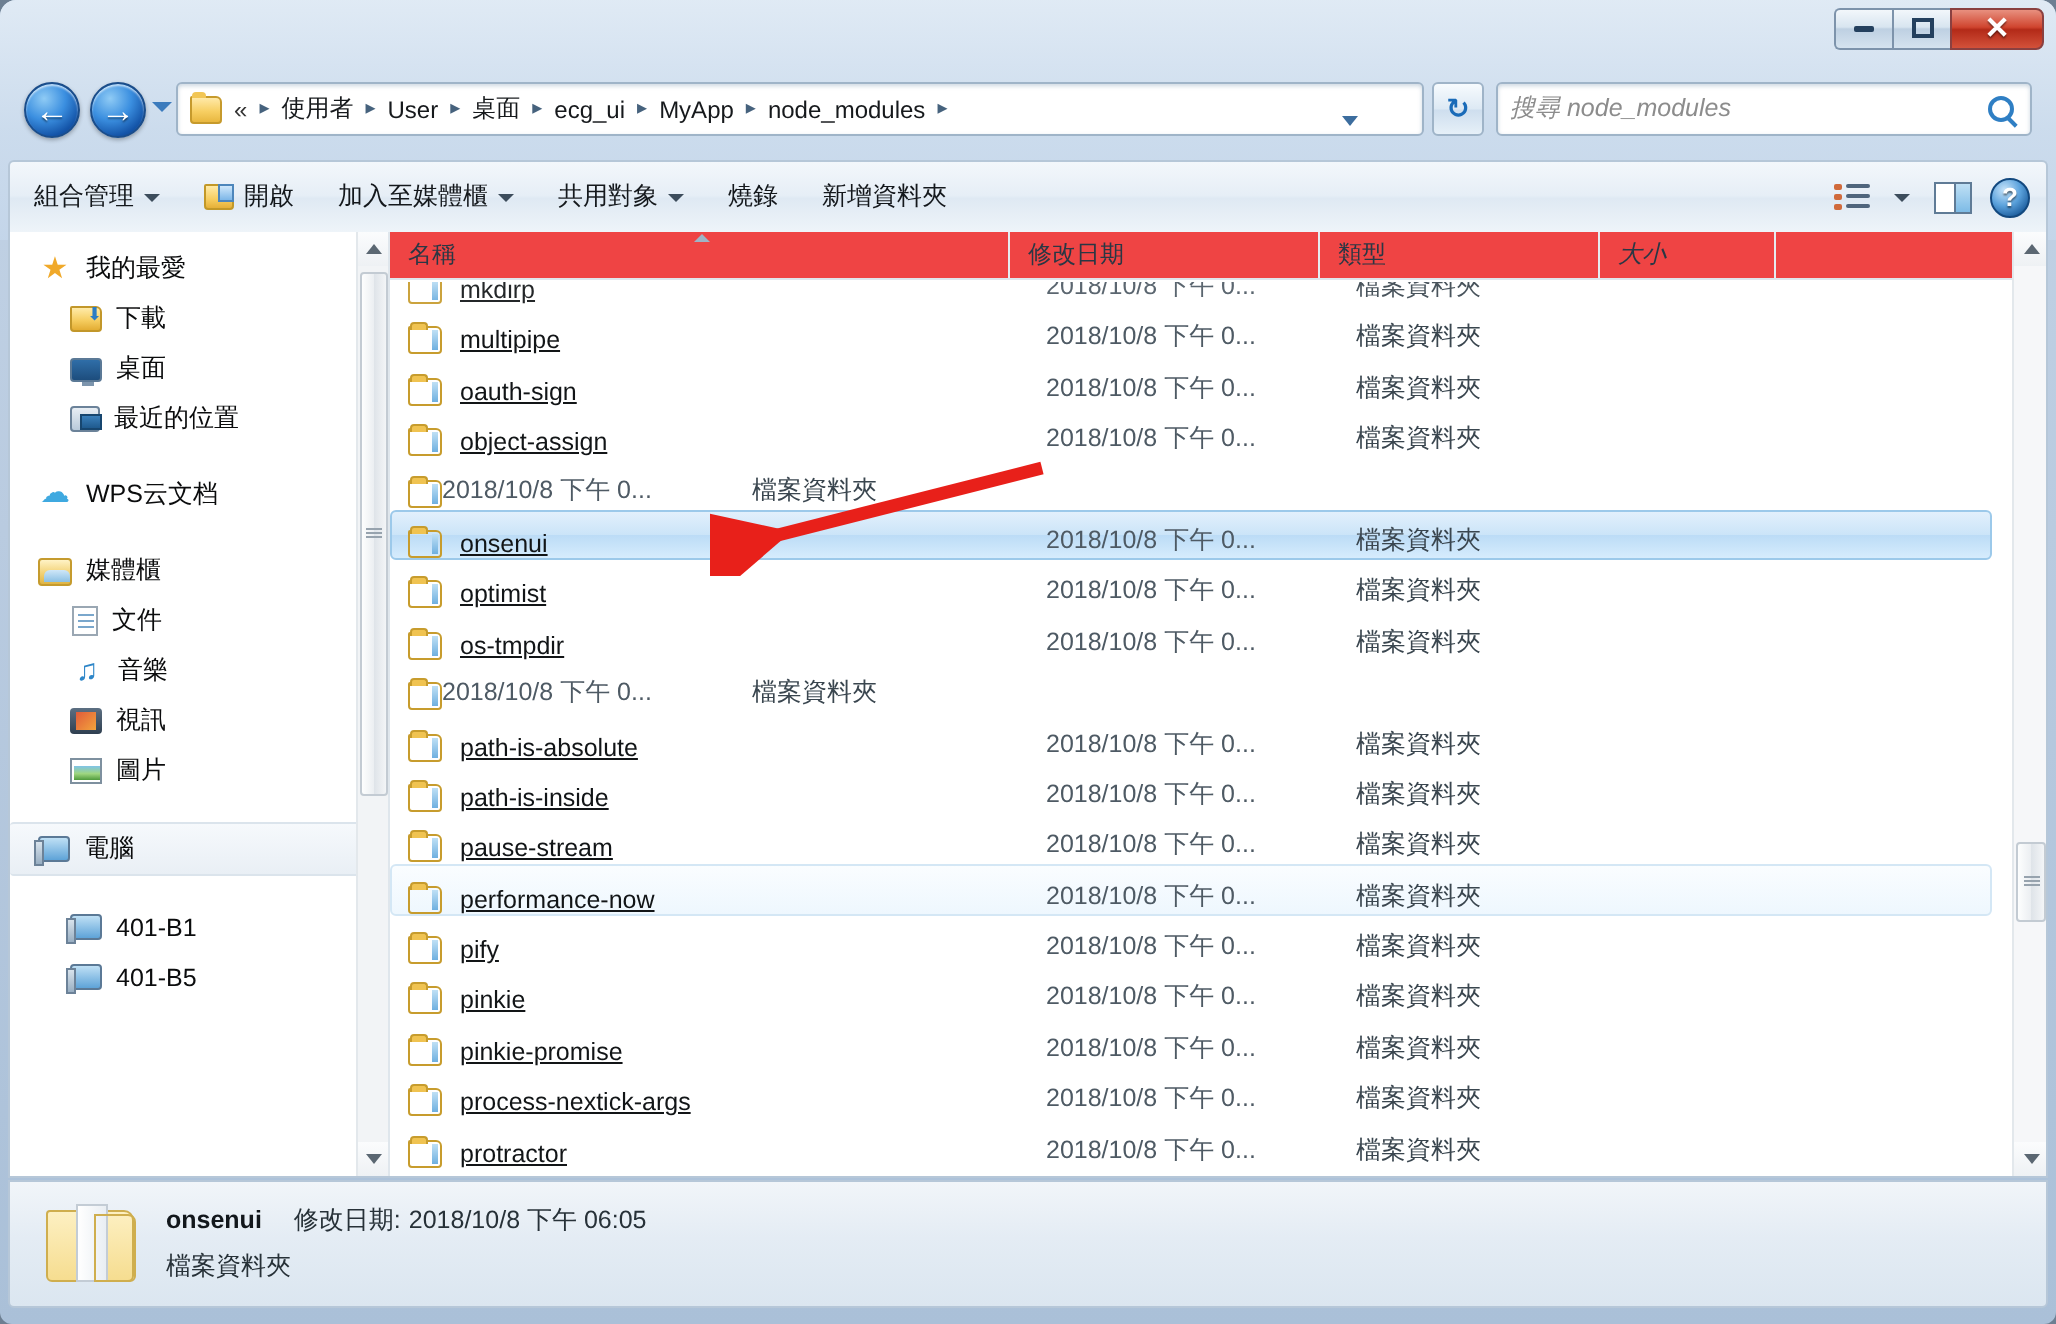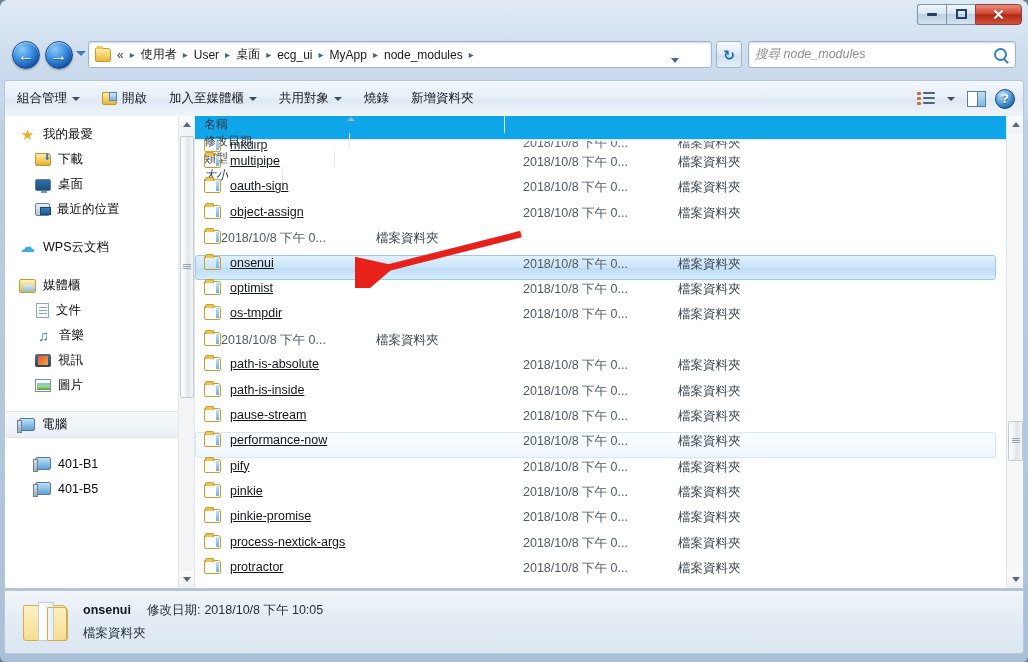--- a/index.html
+++ b/index.html
@@ -326,42 +326,42 @@
     background: linear-gradient(90deg,#fdfefe 0%, #eceff2 48%, #dfe4e9 52%, #f3f5f7 100%);
     border: 1px solid #c3cbd3; border-radius: 2px;
     display: flex; align-items: center; justify-content: center;
   }
   .grip { width: 8px; height: 6px; }
   .grip div { height: 1px; background: #97a3ae; margin-bottom: 1px; }
 
   
   #filepane { flex: 1; position: relative; overflow: hidden; background: #fff; }
   #colheader {
-    display: flex; height: 24px; background: #0ea5e9;
-    border-bottom: 1px solid #dfe6ec; position: relative; flex-direction: column;
+    display: flex; height: 24px; background: #ef4444;
+    border-bottom: 1px solid #dfe6ec; position: relative;
   }
   .col {
     font-size: 12px; color: #2a3744; display: flex; align-items: center;
     padding-left: 9px; border-right: 1px solid #e6ebf0; position: relative;
     font-family: "Liberation Sans", sans-serif;
   }
   .col.name { width: 310px; }
   .col.date { width: 155px; }
   .col.type { width: 140px; }
   .col.size { width: 88px; font-style: italic; }
   .col.pad   { flex: 1; border-right: none; }
   #sortmark {
     position: absolute; left: 152px; top: 1px;
     width: 0; height: 0;
     border-left: 4px solid transparent; border-right: 4px solid transparent;
     border-bottom: 4px solid #9fb4c6;
   }
   #rows { position: absolute; left: 0; top: 24px; right: 17px; bottom: 0; overflow: hidden; }
   .row {
-    display: flex; align-items: flex-start; height: 25.4px;
+    display: flex; align-items: flex-end; height: 25.4px;
     padding-left: 8px; font-size: 12.5px; color: #121517;
     border: 1px solid transparent;
     font-family: "Liberation Sans", sans-serif;
   }
   .row.selected {
     background: linear-gradient(180deg,#e2f0fc 0%, #cbe4f8 50%, #bcdcf6 51%, #d6ecfd 100%);
     border: 1px solid #9cc9ea; border-radius: 3px;
     margin-right: 10px;
   }
   .row.hover {
@@ -804,21 +804,21 @@
   <div id="details">
     <div id="detfolder">
       <div class="back"></div>
         <div class="page"></div>
         <div class="front"></div>
     </div>
     <div id="detinfo">
       <div id="detline1">
         <span id="detname">onsenui</span>
         <span id="detmodlabel">修改日期:</span>
-        <span id="detmodval" style="margin-left:-12px;">2018/10/8 下午 10:05</span>
+        <span id="detmodval" style="margin-left:-12px;">2018/10/8 下午 06:05</span>
       </div>
       <div id="dettype">檔案資料夾</div>
     </div>
   </div>
 
   <svg id="annotation" viewBox="0 0 190 70" xmlns="http://www.w3.org/2000/svg">
     <defs>
       <marker id="ah" markerWidth="7" markerHeight="7" refX="1.4" refY="3.5" orient="auto">
         <path d="M7,0 L0,3.5 L7,7 Z" fill="#e8201a"></path>
       </marker>

